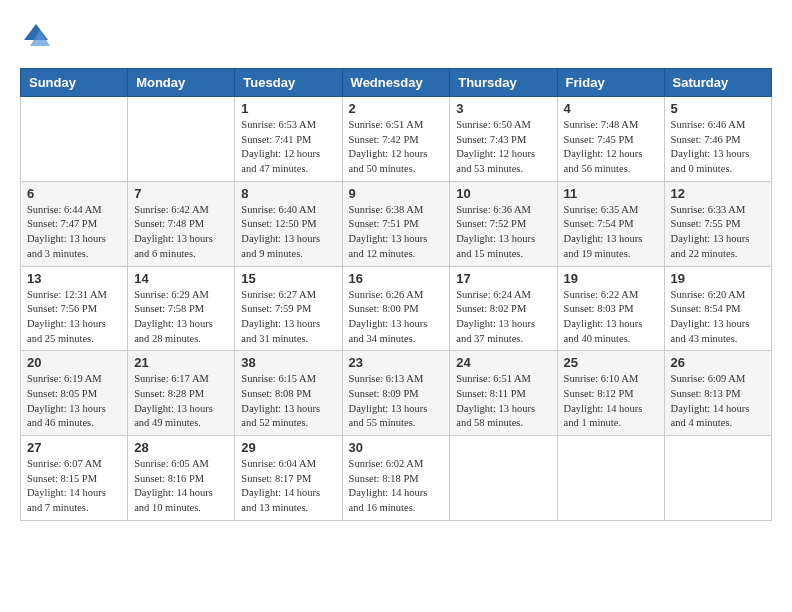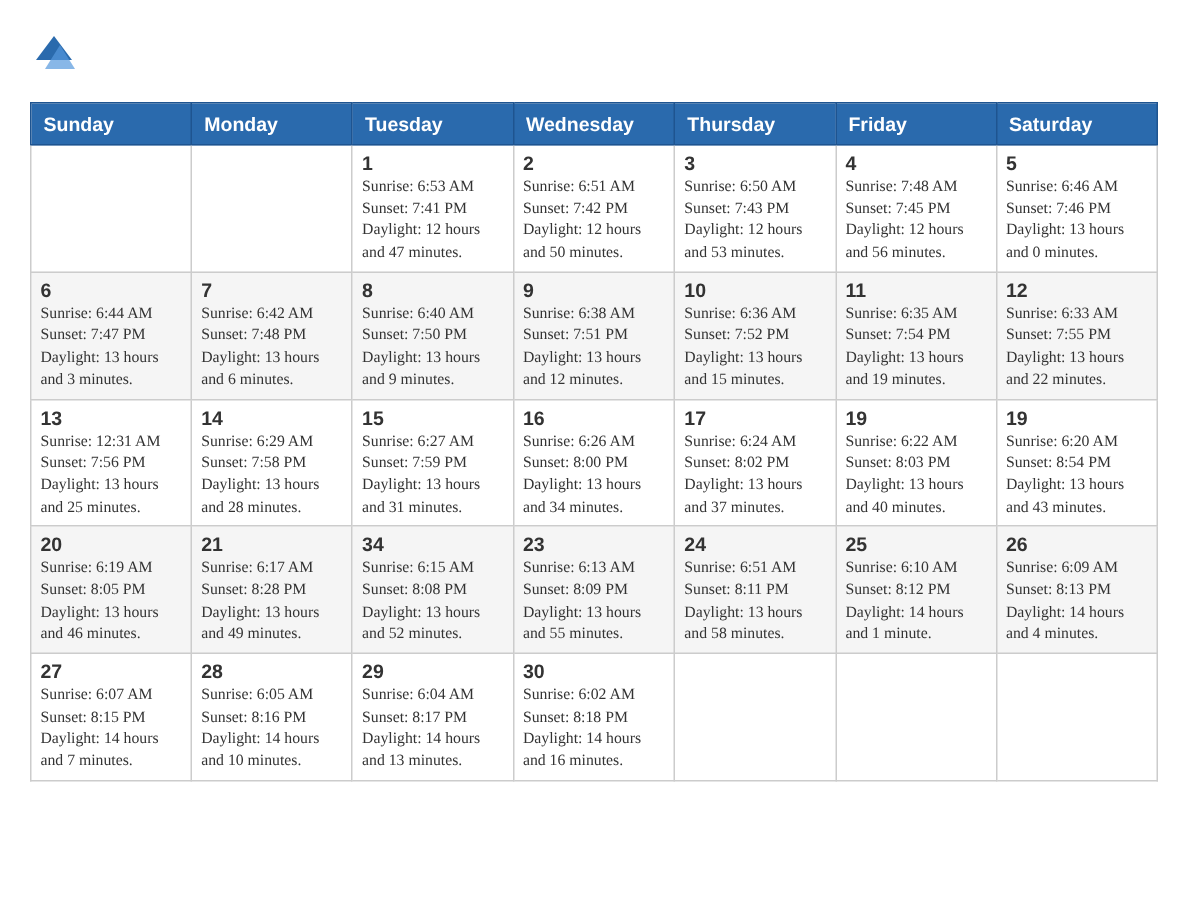--- a/index.html
+++ b/index.html
@@ -174,21 +174,21 @@
         </td>
         <td>
           <span class="day-number">7</span>
           <div class="day-info">Sunrise: 6:42 AM
 Sunset: 7:48 PM
 Daylight: 13 hours and 6 minutes.</div>
         </td>
         <td>
           <span class="day-number">8</span>
           <div class="day-info">Sunrise: 6:40 AM
-Sunset: 7:50 PM
+Sunset: 12:50 PM
 Daylight: 13 hours and 9 minutes.</div>
         </td>
         <td>
           <span class="day-number">9</span>
           <div class="day-info">Sunrise: 6:38 AM
 Sunset: 7:51 PM
 Daylight: 13 hours and 12 minutes.</div>
         </td>
         <td>
           <span class="day-number">10</span>
@@ -260,21 +260,21 @@
 Sunset: 8:05 PM
 Daylight: 13 hours and 46 minutes.</div>
         </td>
         <td>
           <span class="day-number">21</span>
           <div class="day-info">Sunrise: 6:17 AM
 Sunset: 8:28 PM
 Daylight: 13 hours and 49 minutes.</div>
         </td>
         <td>
-          <span class="day-number">34</span>
+          <span class="day-number">38</span>
           <div class="day-info">Sunrise: 6:15 AM
 Sunset: 8:08 PM
 Daylight: 13 hours and 52 minutes.</div>
         </td>
         <td>
           <span class="day-number">23</span>
           <div class="day-info">Sunrise: 6:13 AM
 Sunset: 8:09 PM
 Daylight: 13 hours and 55 minutes.</div>
         </td>

